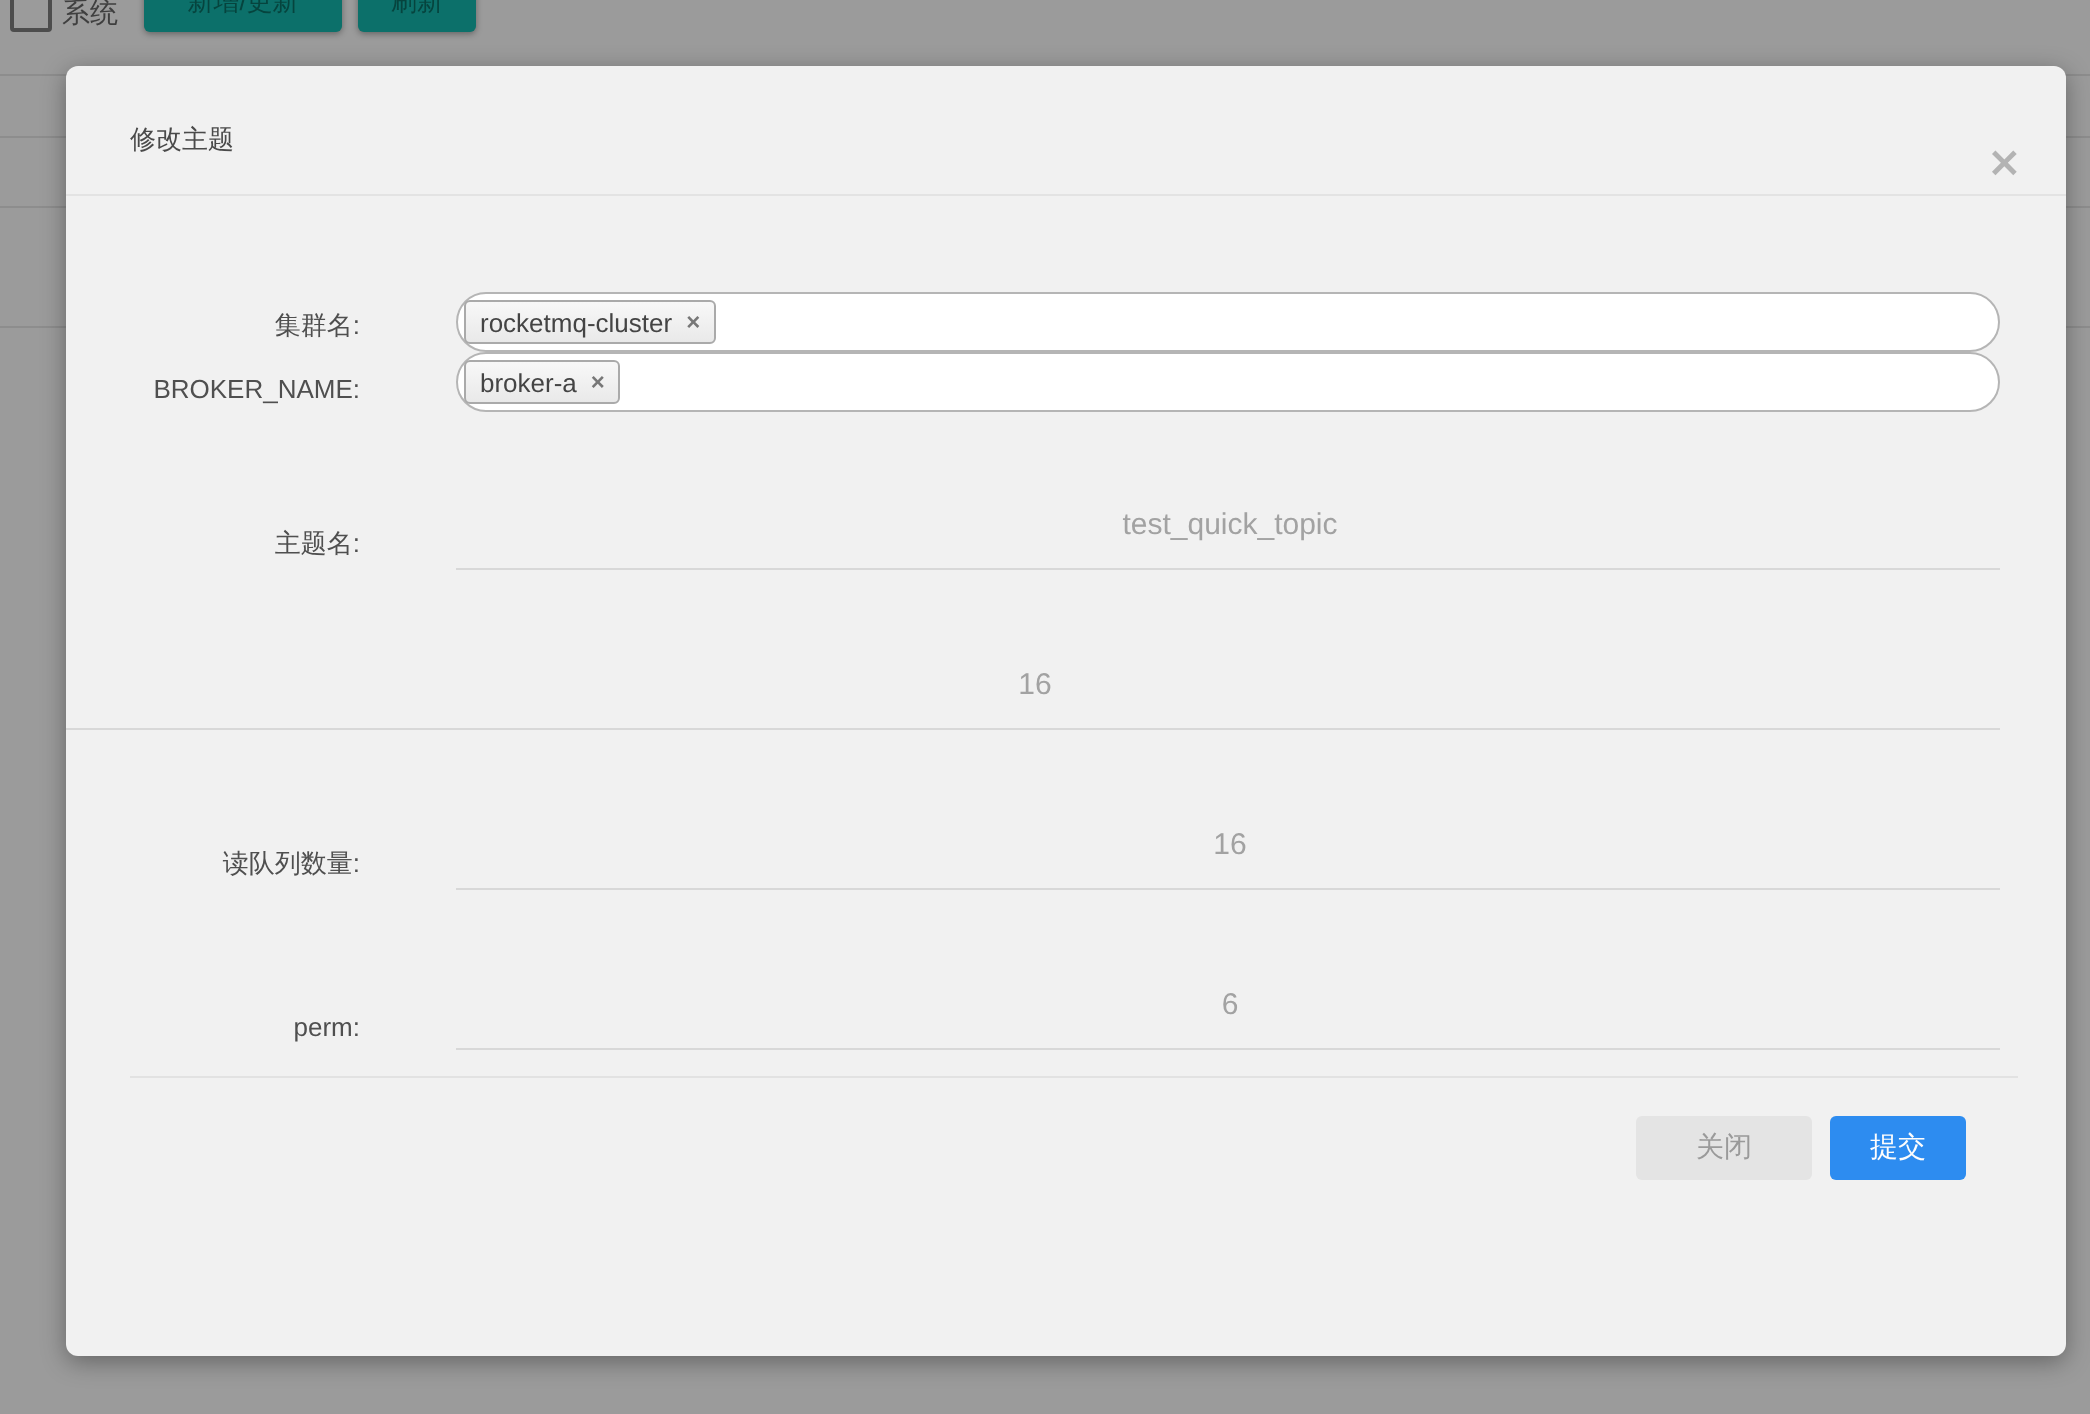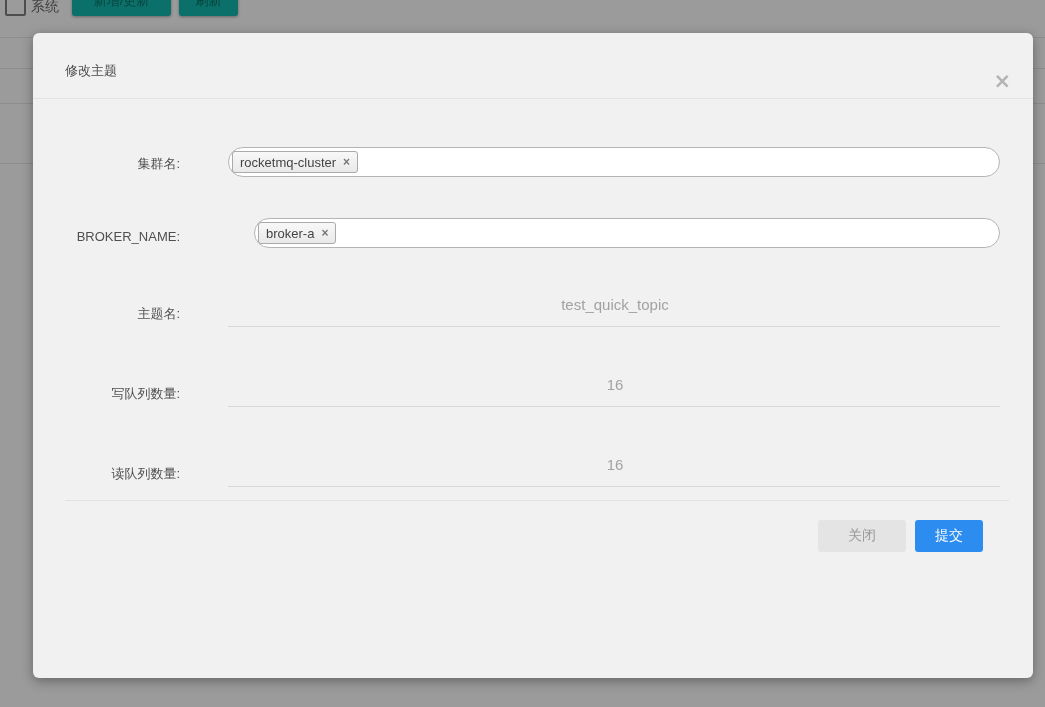--- a/index.html
+++ b/index.html
@@ -54,21 +54,21 @@
   }
   .tag-x{margin-left:7px;color:#777;font-weight:bold;font-size:12px;cursor:pointer;}
   .uline{
     width:100%;box-sizing:border-box;display:block;
     background:transparent;border:none;outline:none;
     border-bottom:1px solid #d8d8d8;
     color:#a2a2a2;font-size:15px;padding:0 0 13px 2px;height:32px;
     font-family:"Liberation Sans","DejaVu Sans",sans-serif;
     text-align:center;
   }
-  .mt48{margin-top:48px;} .mt41{margin-top:41px;gap:26px;} .mt47{margin-top:47px;}
+  .mt48{margin-top:48px;} .mt41{} .mt47{margin-top:47px;}
   .footer-divider{margin:13px 24px 0 32px;border-top:1px solid #e2e2e2;height:0;}
   .modal-footer{
     display:flex;justify-content:flex-end;align-items:flex-start;
     padding:19px 50px 0 0;gap:9px;
   }
   .btn{
     height:32px;border:none;border-radius:3px;font-size:14px;cursor:pointer;
     font-family:"Liberation Sans","DejaVu Sans",sans-serif;
   }
   .btn-close{width:88px;background:#e4e4e4;color:#9a9a9a;}
@@ -118,33 +118,38 @@
   </div>
 
   <div class="form-row mt47">
     <div class="row-label">主题名:</div>
     <div class="row-input">
       <input class="uline" value="test_quick_topic" style="">
     </div>
   </div>
 
   <div class="form-row mt48">
-    <div class="row-label">写队列数量:</div>
     <div class="row-input">
       <input class="uline" value="16" style="">
     </div>
   </div>
 
   <div class="form-row mt48">
     <div class="row-label">读队列数量:</div>
     <div class="row-input">
       <input class="uline" value="16" style="">
     </div>
   </div>
 
+  <div class="form-row mt48">
+    <div class="row-label">perm:</div>
+    <div class="row-input">
+      <input class="uline" value="6" style="">
+    </div>
+  </div>
 
   <div class="footer-divider"></div>
 
   <div class="modal-footer">
     <button class="btn btn-close">关闭</button>
     <button class="btn btn-submit">提交</button>
   </div>
 </div>
 
 </body></html>

